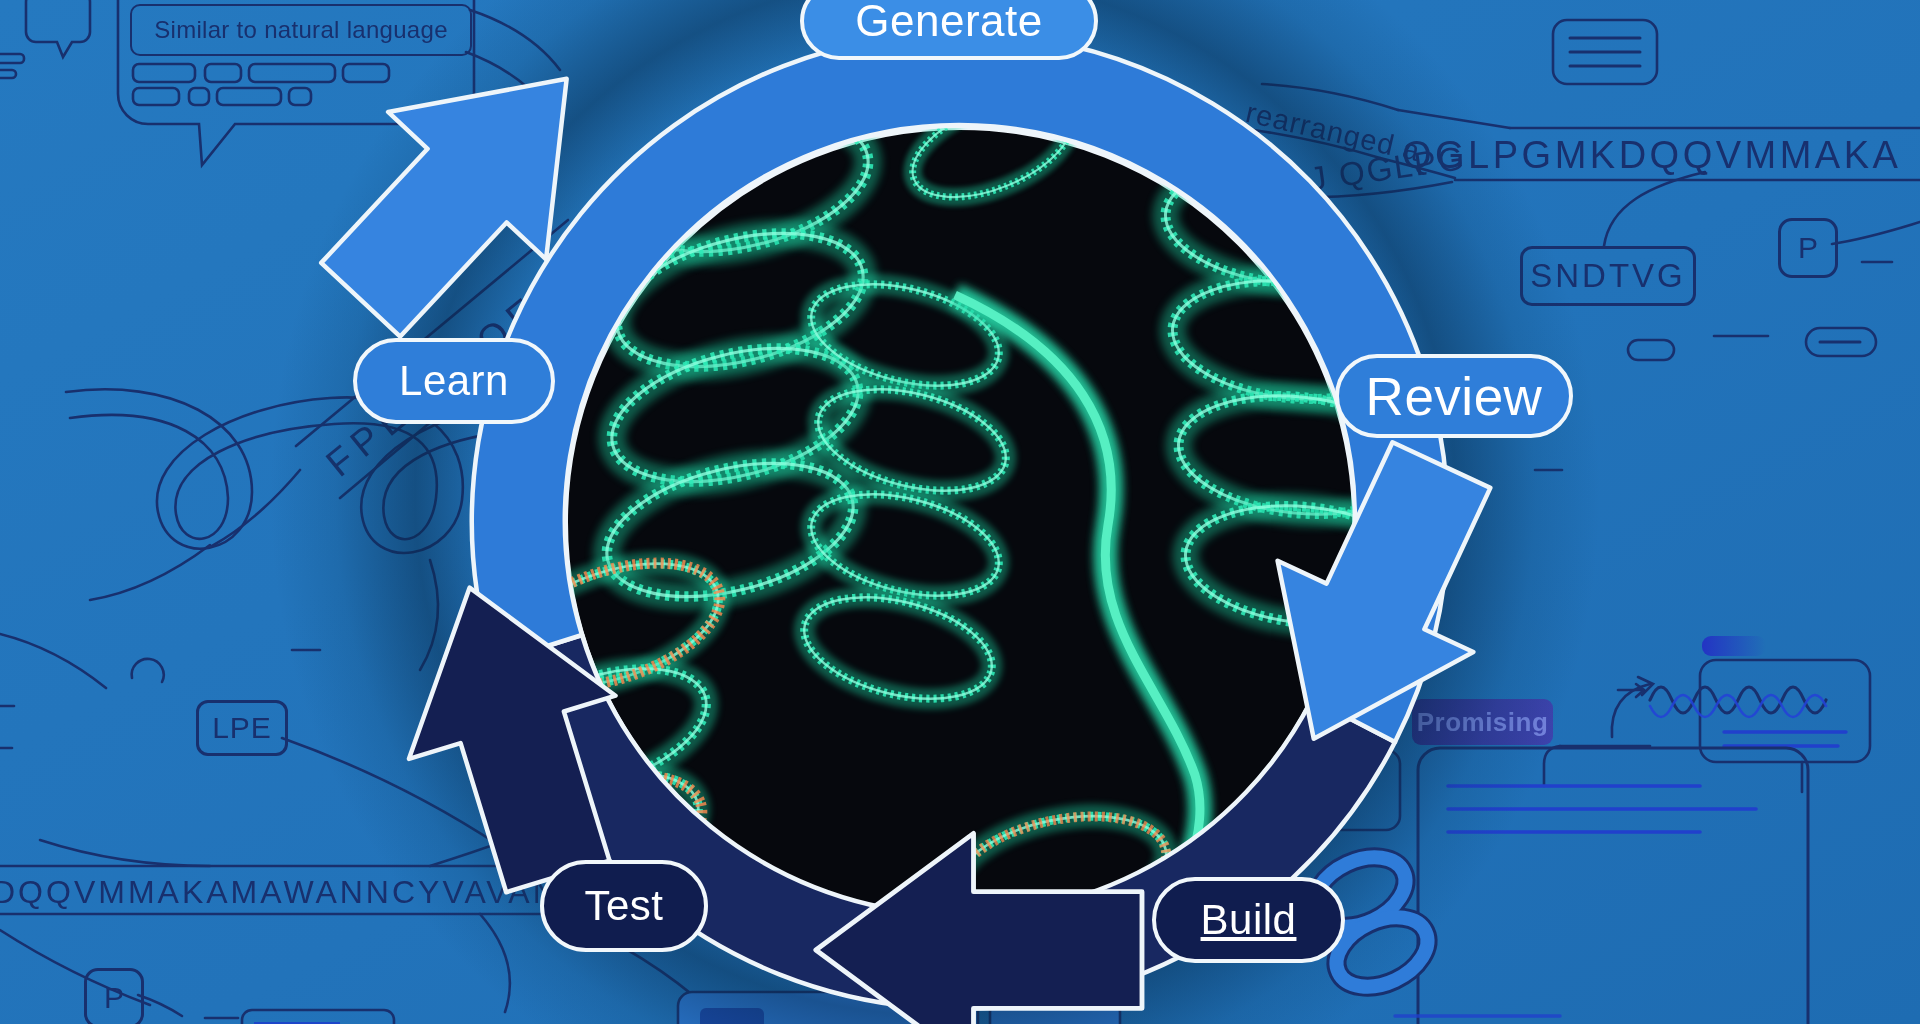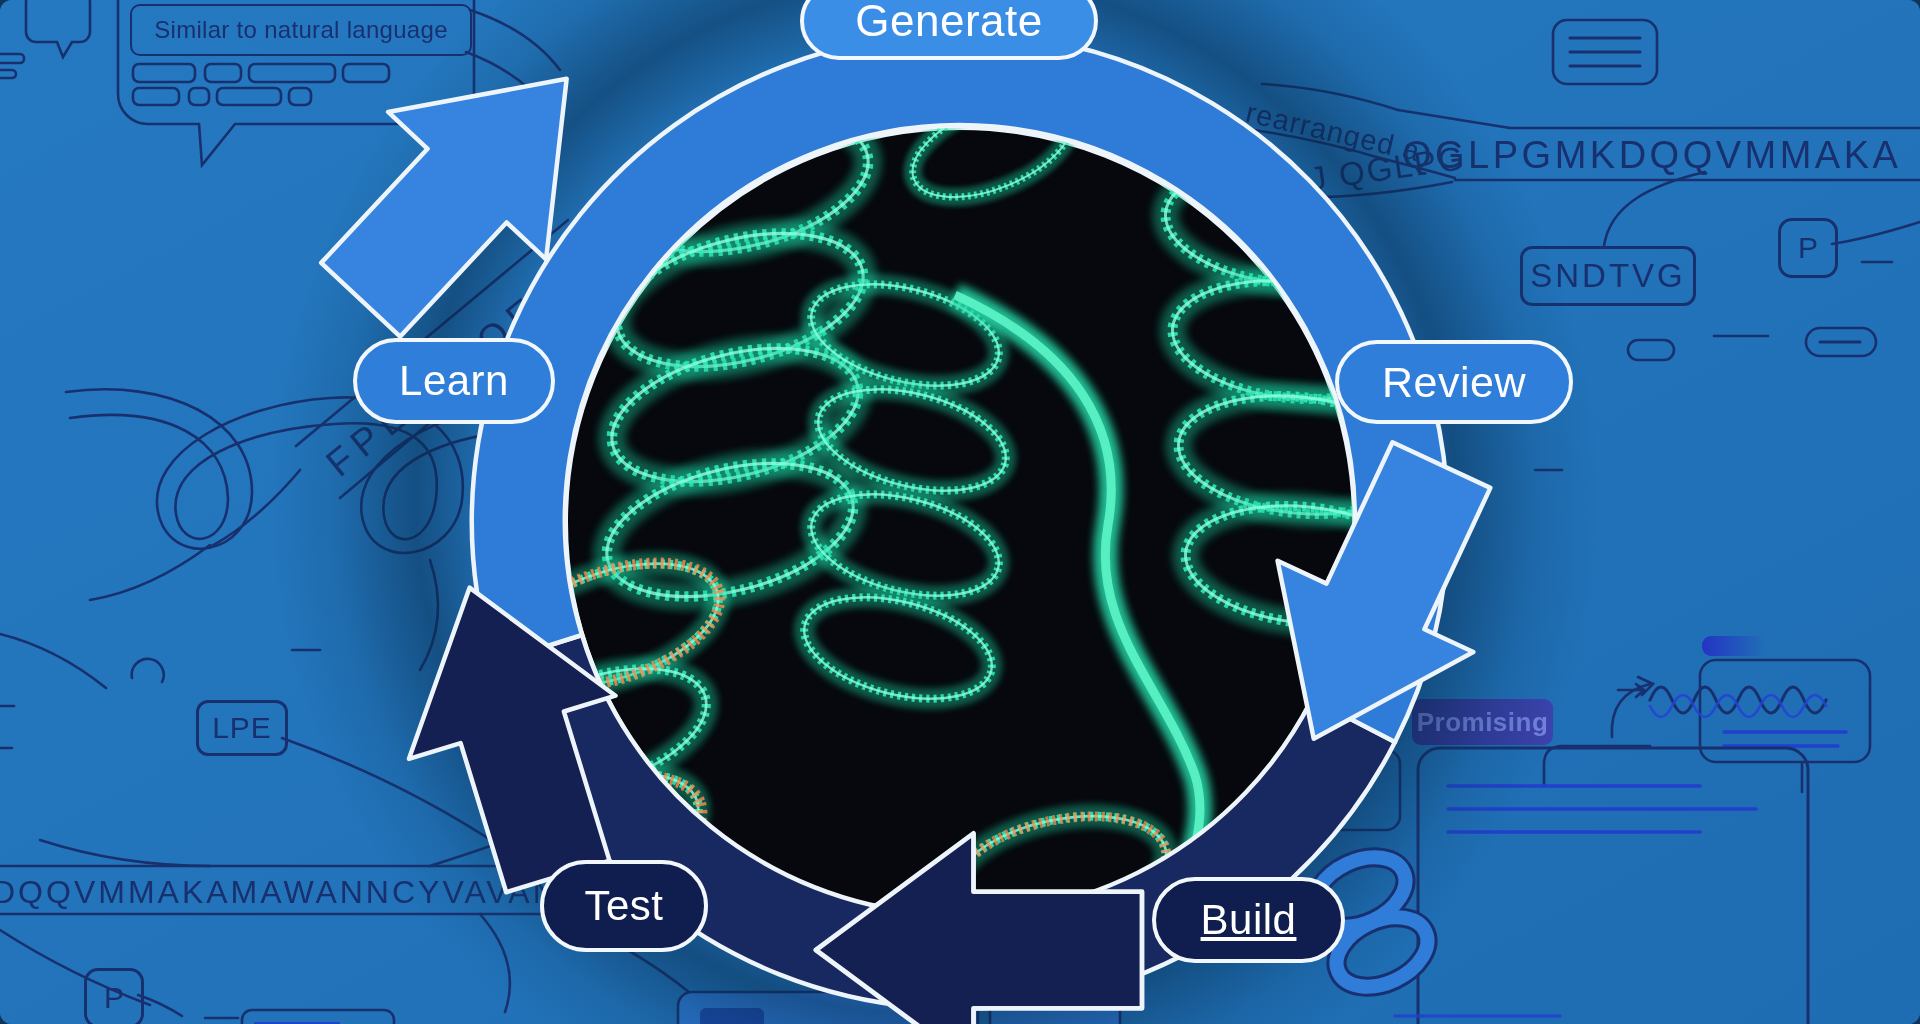--- a/index.html
+++ b/index.html
@@ -1,17 +1,17 @@
 <!DOCTYPE html>
 <html><head>
 <meta charset="utf-8">
 <style>
   html,body{margin:0;padding:0;background:#10355c;}
   #page{position:relative;width:1920px;height:1024px;overflow:hidden;
-        font-family:"Liberation Sans",sans-serif;background:#2273ba;border-radius:12px;}
+        font-family:"Liberation Sans",sans-serif;background:#2273ba;}
   svg{position:absolute;left:0;top:0;}
   .lbl{position:absolute;color:#18306e;white-space:nowrap;z-index:1;
        font-family:"Liberation Sans",sans-serif;}
   .boxed{display:flex;align-items:center;justify-content:center;
          border:3px solid #18306e;border-radius:12px;background:transparent;}
   .halo{position:absolute;left:0;top:0;width:1920px;height:1024px;z-index:2;pointer-events:none;
         background:radial-gradient(circle 660px at 935px 495px,
           rgba(0,0,0,0) 0px, rgba(0,0,0,0) 430px,
           rgba(6,42,74,0.50) 520px, rgba(10,60,100,0.18) 600px, rgba(0,0,0,0) 665px);}
   .rotor{transform-origin:0 0;}
@@ -278,21 +278,21 @@
         <ellipse cx="1382" cy="952" rx="48" ry="31" transform="rotate(-25 1382 952)" stroke="#18306e" stroke-width="20"></ellipse>
         <ellipse cx="1360" cy="892" rx="48" ry="31" transform="rotate(-25 1360 892)" stroke="#2f7cd9" stroke-width="14"></ellipse>
         <ellipse cx="1382" cy="952" rx="48" ry="31" transform="rotate(-25 1382 952)" stroke="#2f7cd9" stroke-width="14"></ellipse>
       </g>
     </g>
   </svg>
 
   <div class="pill lighter" style="left:800px;top:-18px;width:290px;height:70px;font-size:44px;">
     <span>Generate</span>
   </div>
-  <div class="pill light" style="left:1335px;top:340px;width:230px;height:76px;font-size:43px;">
+  <div class="pill light" style="left:1335px;top:354px;width:230px;height:76px;font-size:53px;">
     <span>Review</span>
   </div>
   <div class="pill dark" style="left:1152px;top:877px;width:185px;height:78px;font-size:42px;text-decoration:underline;">
     <span>Build</span>
   </div>
   <div class="pill dark" style="left:540px;top:860px;width:160px;height:84px;font-size:42px;">
     <span>Test</span>
   </div>
   <div class="pill light" style="left:353px;top:338px;width:194px;height:78px;font-size:42px;text-align:center;">
     <span>Learn</span>

